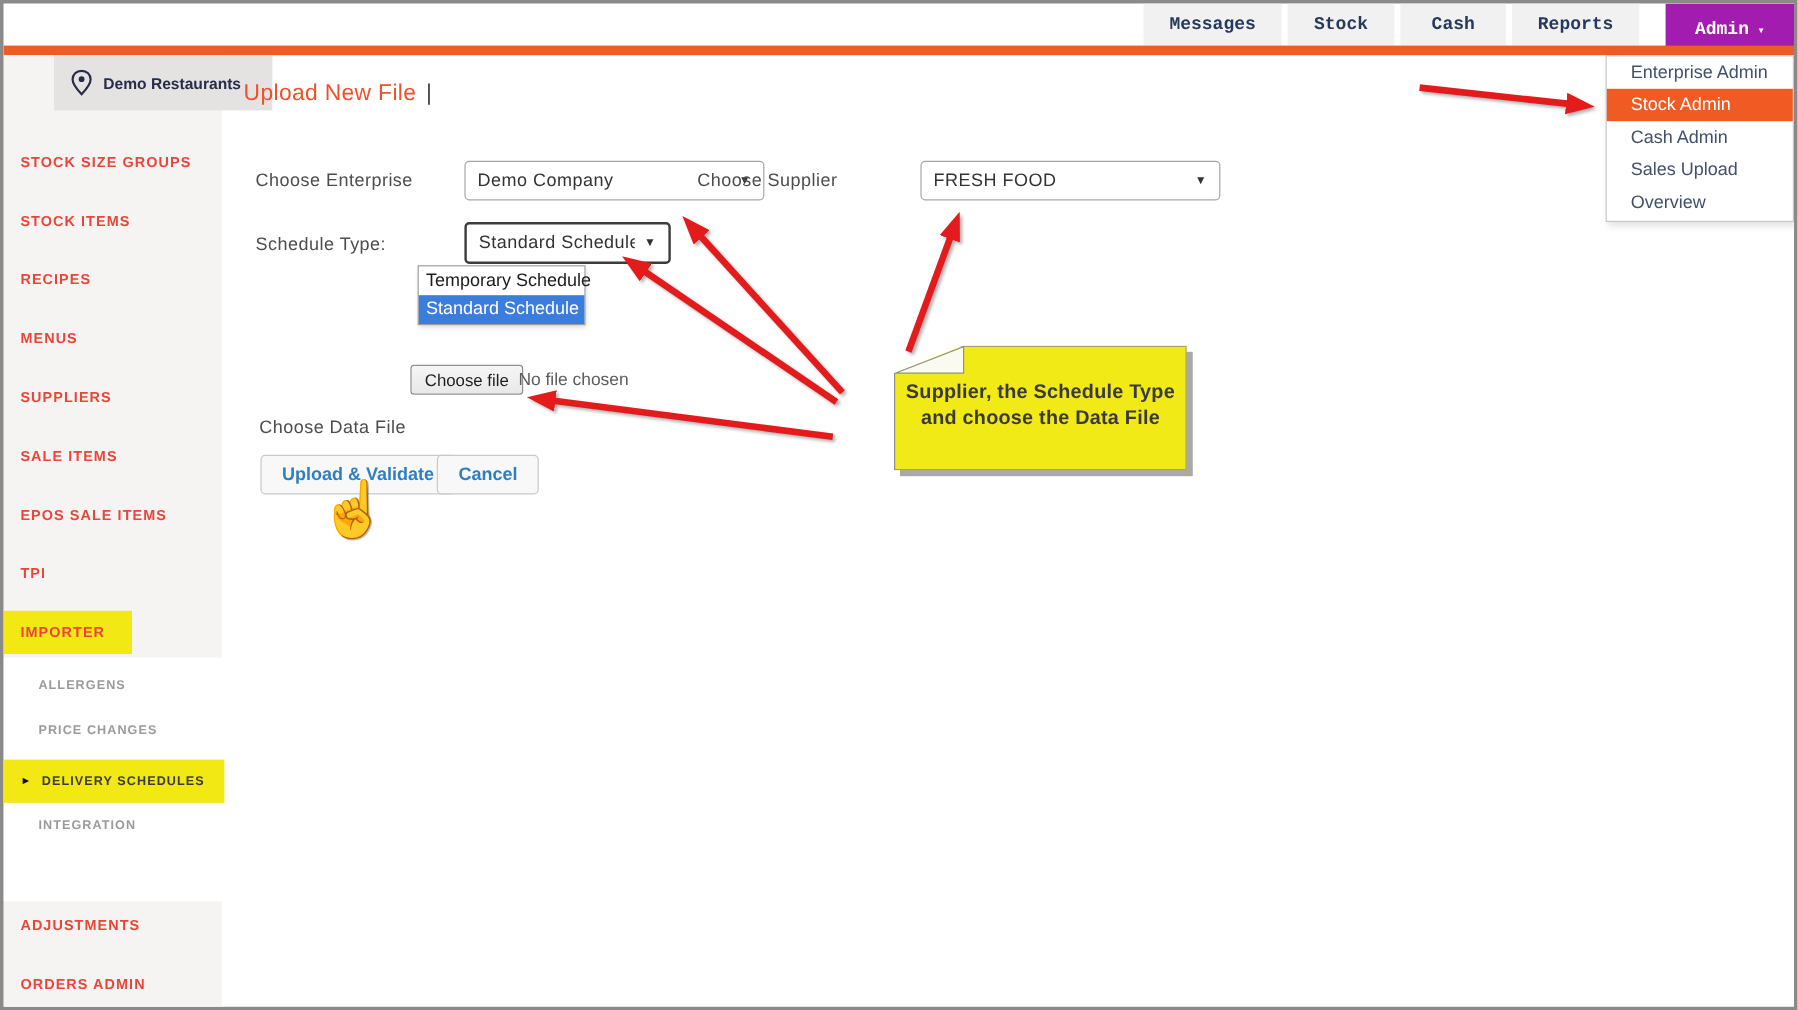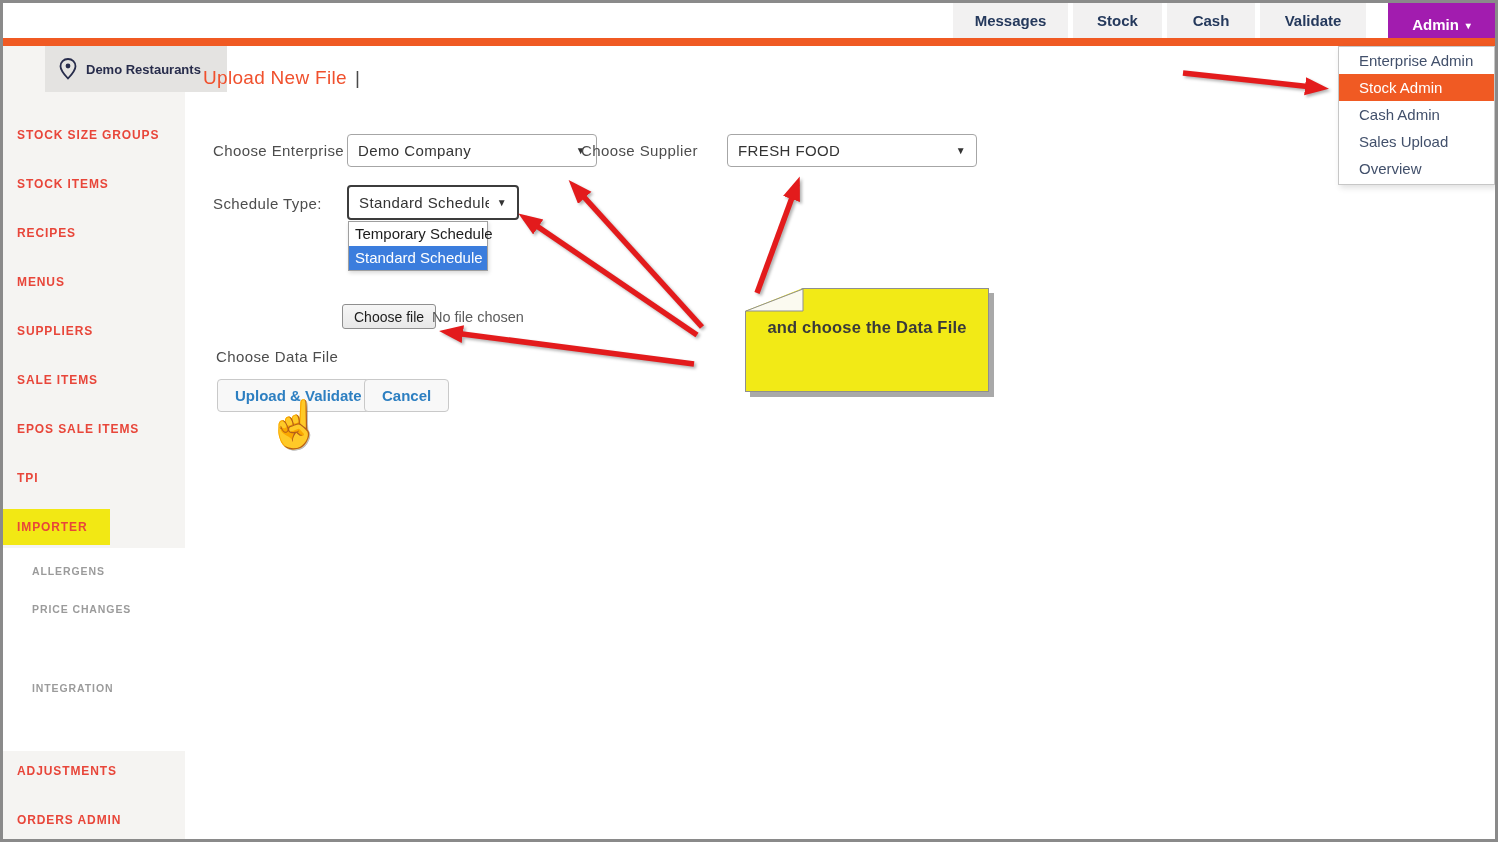--- a/index.html
+++ b/index.html
@@ -4,21 +4,21 @@
 <style>
   * { margin:0; padding:0; box-sizing:border-box; }
   body { background:#c9c9c9; font-family:"Liberation Sans", sans-serif; }
   #page {
     position:relative; width:1498px; height:842px;
     border:3px solid #8a8a8a; background:#fff; overflow:hidden;
   }
 
   
   .top-header { position:absolute; left:0; top:0; width:100%; height:35px; background:#fff; }
-  .nav { position:absolute; right:0; top:0; height:41px; display:flex; gap:5px; }
+  .nav { position:absolute; right:0; top:0; height:41px; display:flex; gap:5px;font-family:Liberation Mono, monospace; }
   .nav-tab {
     height:35px; display:flex; align-items:center; justify-content:center;
     background:#f2f1f1; color:#25395c; font-weight:700; font-size:15px; cursor:pointer;
   }
   .nav-tab.t0 { width:115px; } .nav-tab.t1 { width:89px; } .nav-tab.t2 { width:88px; }
   .nav-tab.t3 { width:106px; }
   .nav-tab.active { width:107px; background:#a21caf; color:#fff; height:43px;margin-left:17px; }
   .nav-tab .caret { font-size:10px; margin-left:7px; position:relative; top:1px; }
   .orange-bar { position:absolute; left:0; top:35px; width:100%; height:8px; background:#f05a23; }
 
@@ -60,21 +60,21 @@
   
   .crumb { position:absolute; left:200px; top:64px; font-size:19px; letter-spacing:0.3px; }
   .crumb a { color:#f0502d; text-decoration:none; cursor:pointer; }
   .crumb .pipe { color:#4a4a4a; margin-left:8px; }
 
   .flabel { position:absolute; color:#4d4d4d; font-size:15px; letter-spacing:0.4px; white-space:nowrap; }
 
   .selectbox {
     position:absolute; height:33px; background:#fff; border:1px solid #a6a6a6; border-radius:4px;
     display:flex; align-items:center; padding:0 10px; font-size:15px; color:#333;
-    cursor:pointer; letter-spacing:0.4px;
+    cursor:pointer; letter-spacing:0.4px;margin-left:40px;
   }
   .selectbox .val { flex:1; white-space:nowrap; overflow:hidden; }
   .selectbox .sel-caret { font-size:10px; color:#333; margin-left:8px; }
   .selectbox.focused { border:2px solid #3c3c3c; height:35px; }
 
   .listbox {
     position:absolute; width:140px; background:#fff; border:1px solid #9f9f9f;
     box-shadow:1px 2px 4px rgba(0,0,0,0.15); z-index:4;
   }
   .listbox .opt {
@@ -129,21 +129,21 @@
       <div class="nav-tab t0">
           <span>Messages</span>
         </div>
       <div class="nav-tab t1">
           <span>Stock</span>
         </div>
       <div class="nav-tab t2">
           <span>Cash</span>
         </div>
       <div class="nav-tab t3">
-          <span>Validate</span>
+          <span>Reports</span>
         </div>
       <div class="nav-tab active">
         <span>Admin</span>
         <span class="caret">▾</span>
       </div>
     </div>
   </div>
   <div class="orange-bar"></div>
 
   <div class="sidebar">
@@ -162,20 +162,23 @@
     <div class="side-item" style="top:267px">SUPPLIERS</div>
     <div class="side-item" style="top:316px">SALE ITEMS</div>
     <div class="side-item" style="top:365px">EPOS SALE ITEMS</div>
     <div class="side-item" style="top:414px">TPI</div>
     <div class="side-item hl-yellow" style="top:463px">IMPORTER</div>
 
     <div class="subpanel"></div>
 
     <div class="side-sub" style="top:507px">ALLERGENS</div>
     <div class="side-sub" style="top:545px">PRICE CHANGES</div>
+    <div class="side-sub hl-yellow" style="top:587px; padding-left:14px;">
+      <span class="tri-icon">►</span><span>DELIVERY SCHEDULES</span>
+    </div>
     <div class="side-sub" style="top:624px">INTEGRATION</div>
 
     <div class="side-item" style="top:707px">ADJUSTMENTS</div>
     <div class="side-item" style="top:756px">ORDERS ADMIN</div>
   </div>
 
   <div class="crumb">
     <a>Upload New File</a><span class="pipe">|</span>
   </div>
 
@@ -209,20 +212,21 @@
   <button class="act-btn" style="left:361px; top:376px;">Cancel</button>
 
   <div class="hand-cursor">☝</div>
 
   <div class="note">
     <div class="note-body"></div>
     <svg class="note-fold" width="60" height="25" viewBox="0 0 60 25">
       <polygon points="58,1 1,23 58,23" fill="#fbfaf0" stroke="#8f8f8f" stroke-width="1"></polygon>
     </svg>
     <div class="note-text">
+      <div>Supplier, the Schedule Type</div>
       <div>and choose the Data File</div>
     </div>
   </div>
 
   <div class="admin-menu">
     <div class="mi">Enterprise Admin</div>
     <div class="mi active">Stock Admin</div>
     <div class="mi">Cash Admin</div>
     <div class="mi">Sales Upload</div>
     <div class="mi">Overview</div>

